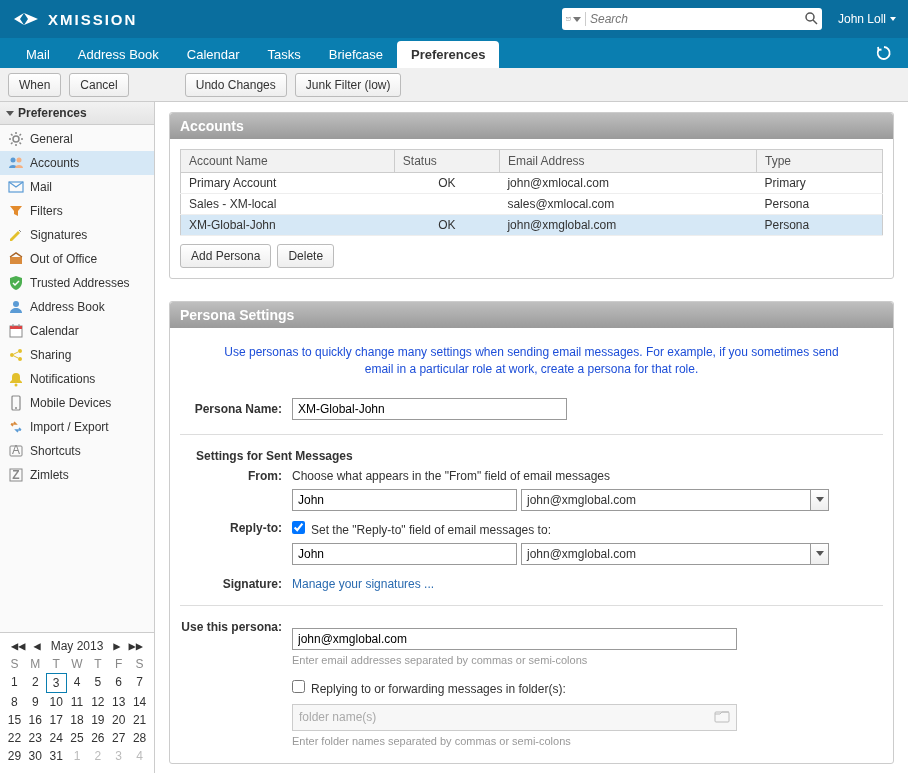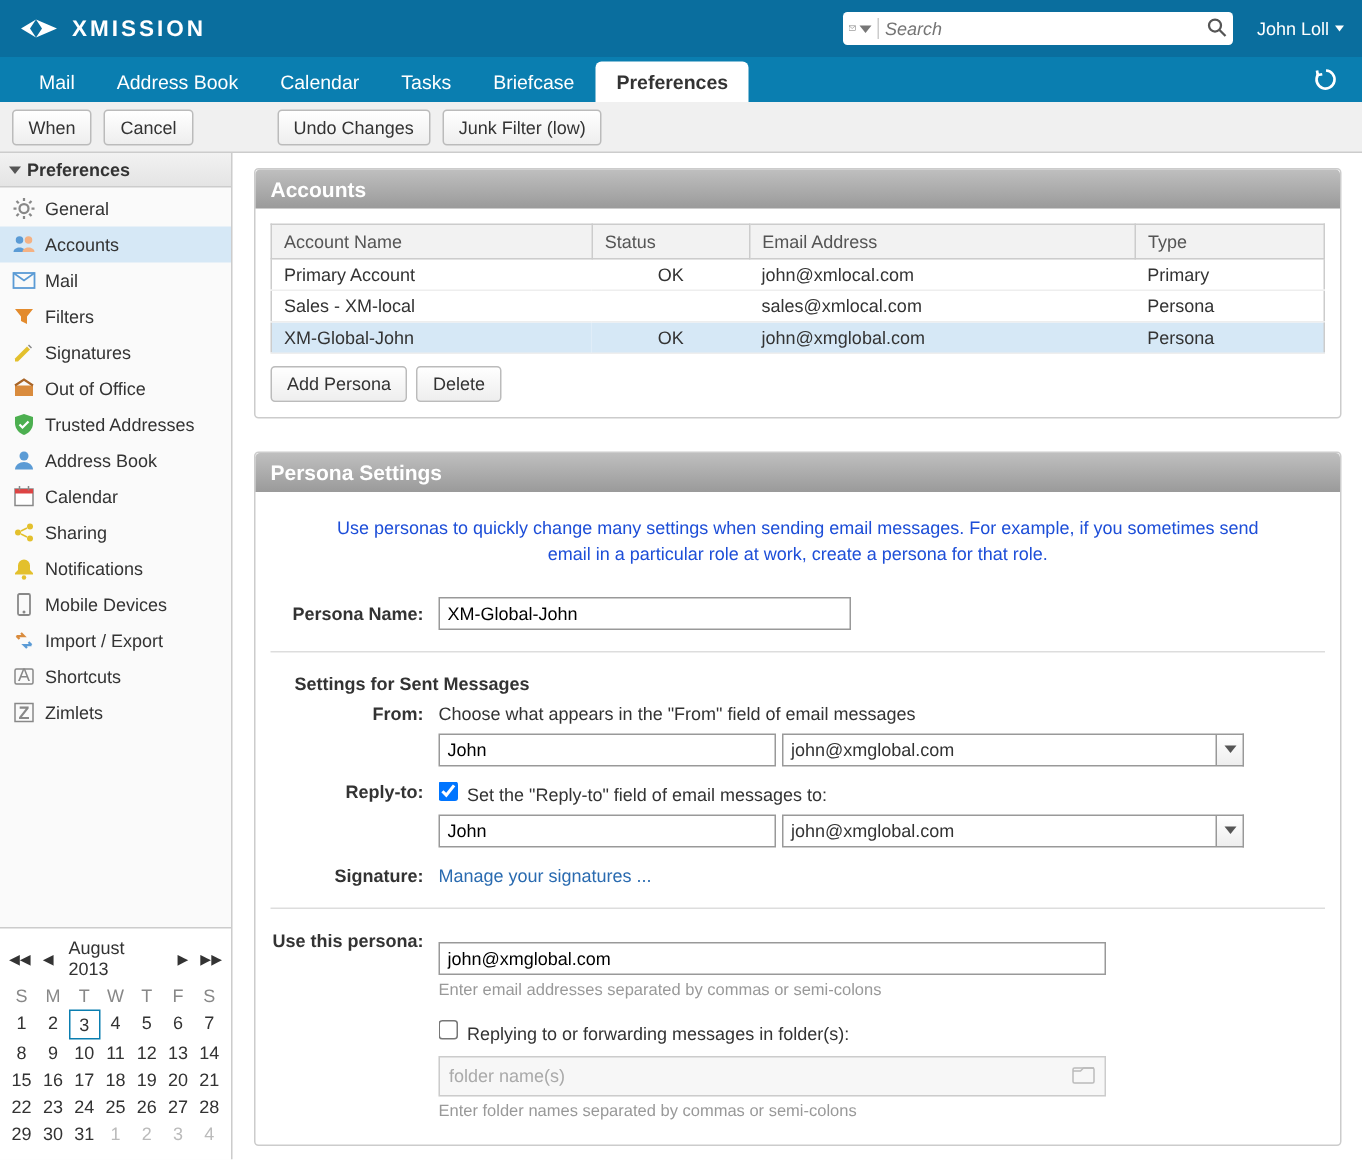--- a/index.html
+++ b/index.html
@@ -263,21 +263,21 @@
               <text x="8" y="12" text-anchor="middle" font-size="9" fill="#888" font-weight="bold">Z</text>
             </svg>
           </span>
           <span>Zimlets</span>
         </div>
       </div>
     <div class="cal">
       <div class="cal-head">
         <span class="nav">◀◀</span>
         <span class="nav">◀</span>
-        <span style="margin:0 4px">August 2013</span>
+        <span style="margin:0 4px">May 2013</span>
         <span class="nav">▶</span>
         <span class="nav">▶▶</span>
       </div>
       <div class="cal-grid" id="cal-grid">
           <div class="dh">S</div>
           <div class="dh">M</div>
           <div class="dh">T</div>
           <div class="dh">W</div>
           <div class="dh">T</div>
           <div class="dh">F</div>

